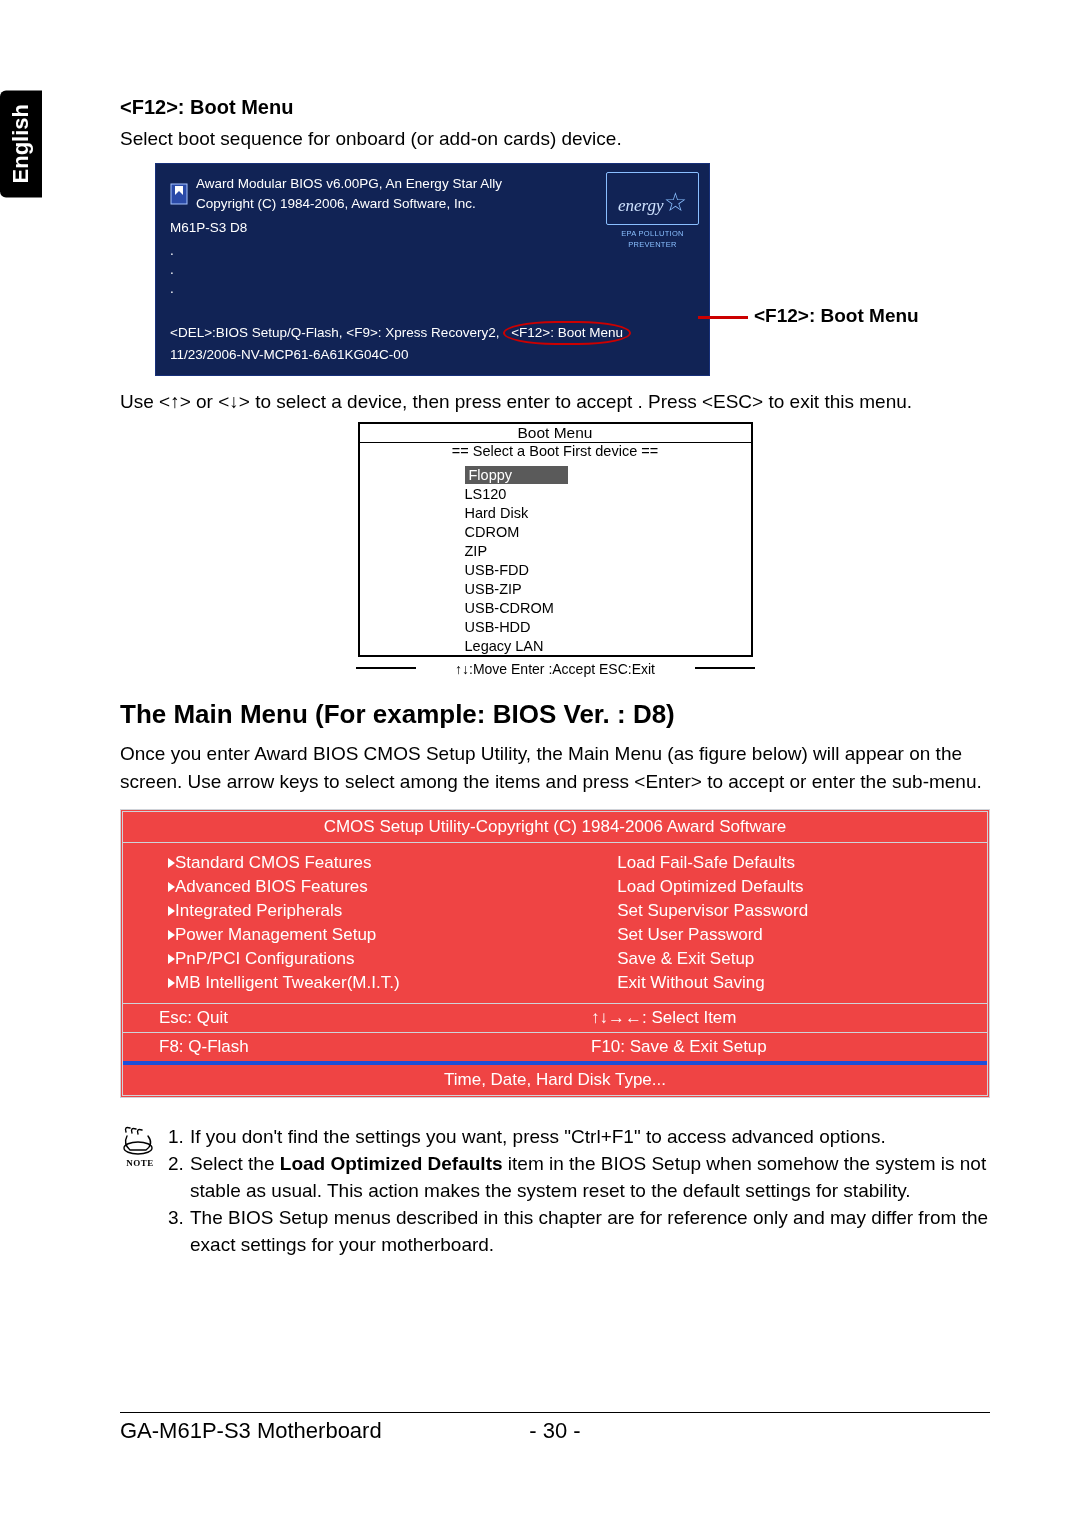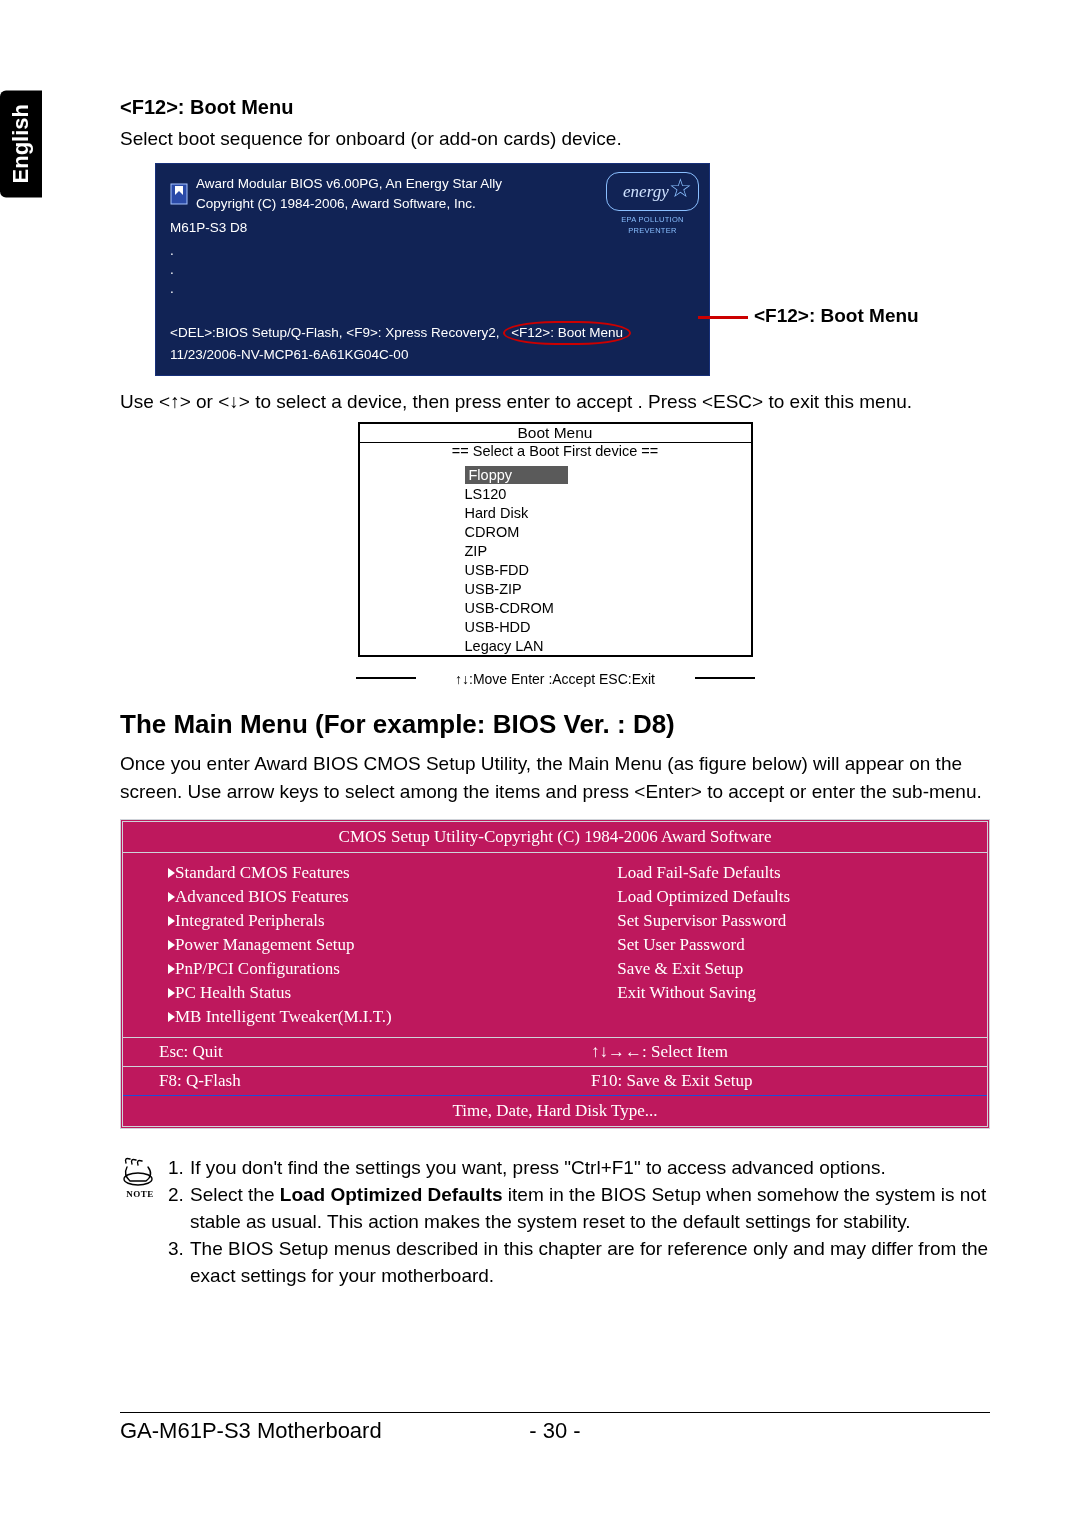--- a/index.html
+++ b/index.html
@@ -8,21 +8,21 @@
   .content { position: absolute; left: 120px; top: 96px; width: 870px; }
   .h3 { font-weight: bold; font-size: 20px; margin-bottom: 6px; }
   .para { font-size: 19px; line-height: 1.45; }
 
   .bios-post { background: #112355; color: #fff; width: 555px; margin: 10px 0 12px 35px; padding: 10px 12px 10px 14px; font-size: 13.5px; line-height: 1.5; position: relative; border: 1px solid #17307a; }
   .post-top { display: flex; align-items: center; gap: 8px; }
   .post-logo { }
   .post-logo svg { display:block; }
   .post-text { flex: 1; }
   .energy-badge { position: absolute; right: 10px; top: 8px; width: 93px; }
-  .energy-badge .logo-box { border: 1px solid #8abfff; border-radius: 13px; padding: 2px 6px 6px 6px; text-align: right; }
+  .energy-badge .logo-box { border: 1px solid #8abfff; border-radius: 2px; padding: 16px 6px 6px 6px; text-align: center; }
   .energy-badge .star { color: #8abfff; font-size: 26px; line-height: 1; }
   .energy-badge .cursive { font-style: italic; font-family: "Brush Script MT", cursive; color: #cfe2ff; font-size: 17px; }
   .energy-badge .epa { color: #8abfff; font-size: 7.5px; letter-spacing: 0.3px; margin-top: 3px; text-align: center; }
 
   .post-model { margin-top: 4px; margin-bottom: 4px; }
   .post-dots { line-height: 1.4; }
   .post-bottom { margin-top: 22px; }
   .red-oval { display: inline-block; border: 2px solid #c00; border-radius: 50%/60%; padding: 0 6px; }
   .callout-line { position: absolute; background: #c00; height: 3px; }
   .callout-label { position: absolute; font-weight: bold; font-size: 19px; }
@@ -32,35 +32,35 @@
   .bm-header { text-align: center; font-size: 15.5px; padding: 5px 0; border-bottom: 1.5px solid #000; }
   .bm-body { padding: 8px 0 6px 0; }
   .bm-sel { text-align: center; font-size: 14.5px; margin-bottom: 6px; }
   .bm-item { font-size: 14.5px; padding: 1.5px 0 1.5px 105px; }
   .bm-item.sel { color:#fff; }
   .bm-item.sel span { background:#5a5a5a; padding: 1px 56px 1px 4px; }
   .bm-foot { text-align: center; font-size: 14px; padding: 4px 0 0 0; position: relative; }
   .bm-foot::before, .bm-foot::after { content:""; position:absolute; top: 50%; width: 60px; height: 1.5px; background:#000; }
   .bm-foot::before { left: -2px; }
   .bm-foot::after { right: -2px; }
-  .bm-foot-wrap { position: relative; width: 395px; margin: 10px auto 10px auto; }
+  .bm-foot-wrap { position: relative; width: 395px; margin: 0 auto 10px auto; }
 
   .h2 { font-weight: bold; font-size: 26px; margin-top: 22px; margin-bottom: 10px; }
 
-  .main-menu { border: 3px double #cfd3d9; margin-top: 14px; background: #be185d; color: #fff; font-family: Liberation Serif, serif; font-size: 17px; }
+  .main-menu { border: 3px double #cfd3d9; margin-top: 14px; background: #ef4444; color: #fff; font-family: Liberation Sans, sans-serif; font-size: 17px; }
   .main-menu .mm-title { text-align: center; padding: 5px 0; border-bottom: 1px solid #cfd3d9; }
   .mm-body { display: flex; }
   .mm-col { padding: 8px 18px 8px 36px; }
   .mm-col.left { width: 52%; border-right: 0; }
   .mm-col.right { width: 48%; }
   .mm-item { padding: 2px 9px; display: flex; align-items: center; }
   .tri { display:inline-block; width:0; height:0; border-top:5px solid transparent; border-bottom:5px solid transparent; border-left:7px solid #fff; }
   .mm-help { display:flex; border-top: 1px solid #cfd3d9; }
   .mm-help div { width:50%; padding: 4px 18px 4px 36px; }
-  .mm-desc { text-align:center; padding: 5px 0; border-top: 1px solid #1d4ed8; }
+  .mm-desc { text-align:center; padding: 5px 0; border-top: 4px solid #1d4ed8; }
 
   .note-block { display:flex; margin-top: 26px; gap: 8px; align-items:flex-start; }
   .note-icon { width:48px; text-align:center;font-family:Liberation Serif, serif; }
   .note-icon svg { display:block; margin: 0 auto; }
   .note-label { font-size: 9px; font-weight: bold; letter-spacing: 0.5px; }
   .note-list { font-size: 19px; line-height: 1.42; }
   .note-list .row { display:flex; }
   .note-list .num { width: 22px; flex-shrink: 0; }
 
   .footer-rule { position:absolute; left:120px; width: 870px; top: 1412px; border-top: 1.5px solid #000; }
@@ -159,24 +159,20 @@
         <div class="mm-item">
             <span class="tri"></span>
             <span>Power Management Setup</span>
           </div>
         <div class="mm-item">
             <span class="tri"></span>
             <span>PnP/PCI Configurations</span>
           </div>
         <div class="mm-item">
             <span class="tri"></span>
-            <span>PC Health Status</span>
-          </div>
-        <div class="mm-item">
-            <span class="tri"></span>
             <span>MB Intelligent Tweaker(M.I.T.)</span>
           </div>
       </div>
       <div class="mm-col right">
         <div class="mm-item">
             <span>Load Fail-Safe Defaults</span>
           </div>
         <div class="mm-item">
             <span>Load Optimized Defaults</span>
           </div>

